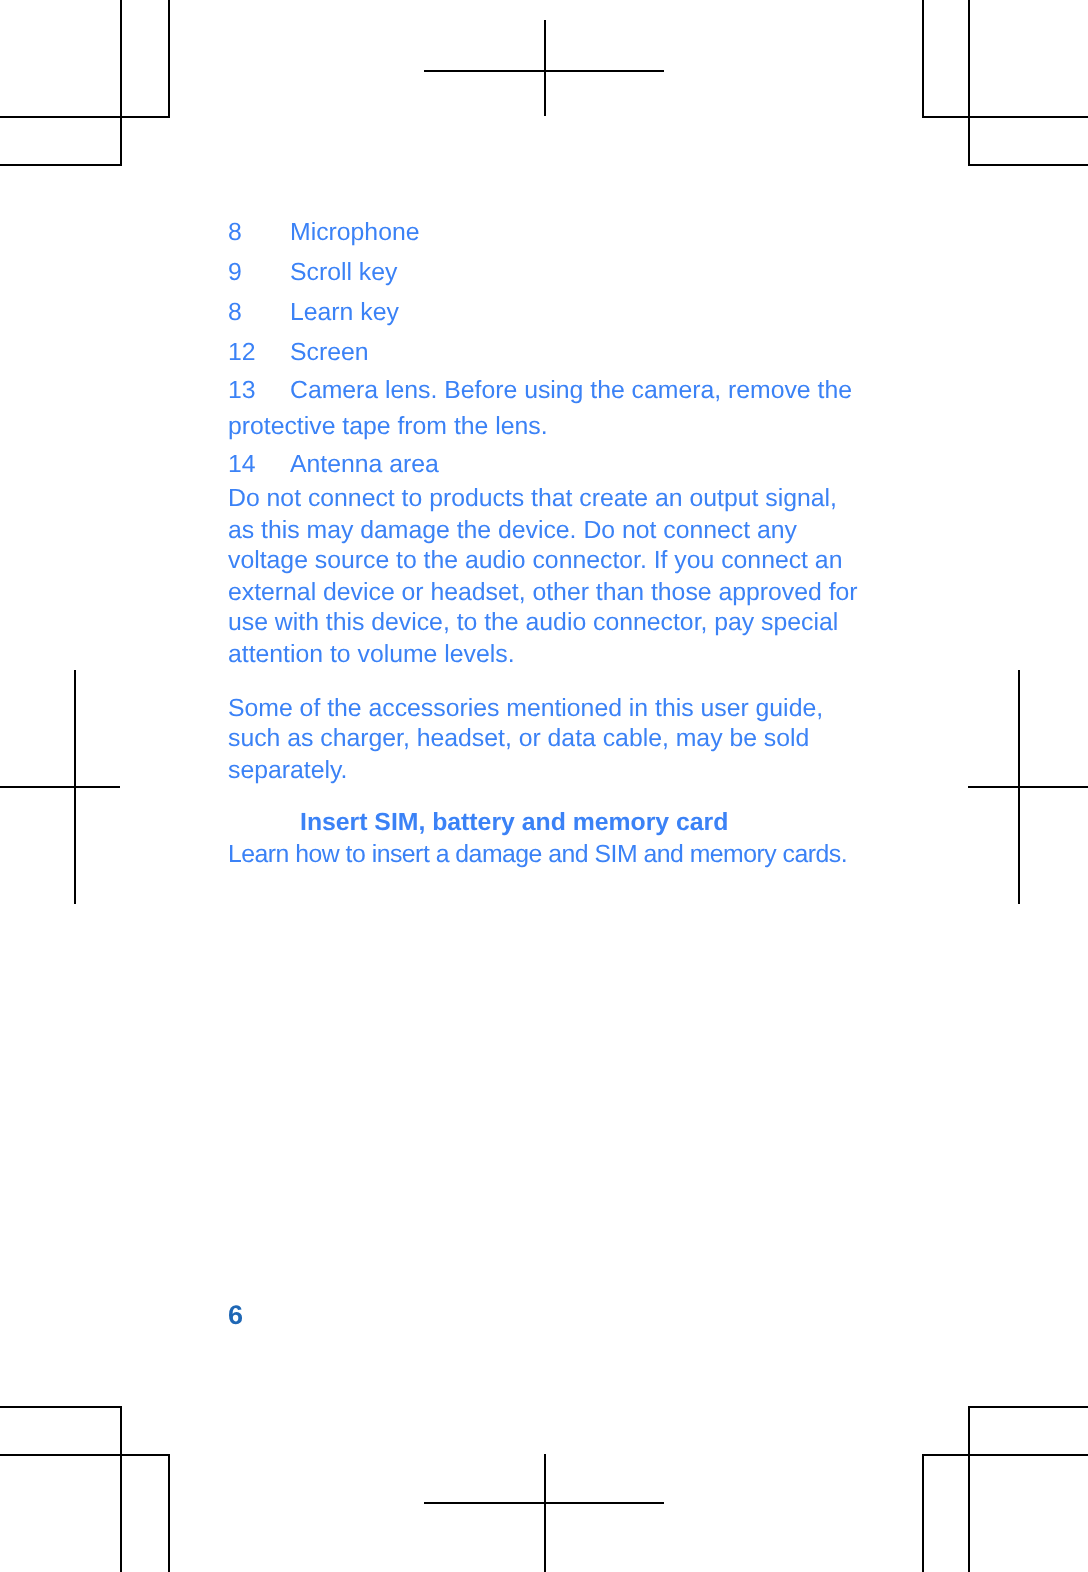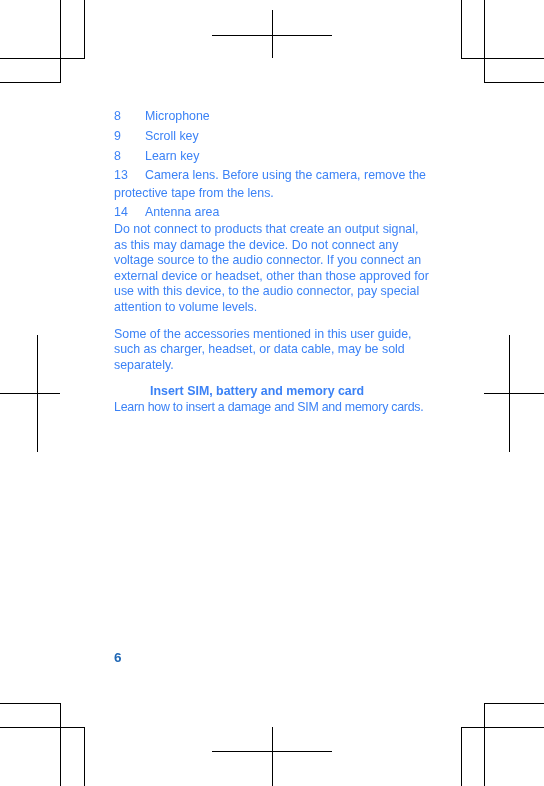--- a/index.html
+++ b/index.html
@@ -122,20 +122,23 @@
   <ul class="num-list">
     <li class="num-item">
       <span class="num">8</span><span class="lbl">Microphone</span>
     </li>
     <li class="num-item">
       <span class="num">9</span><span class="lbl">Scroll key</span>
     </li>
     <li class="num-item">
       <span class="num">8</span><span class="lbl">Learn key</span>
     </li>
+    <li class="num-item">
+      <span class="num">12</span><span class="lbl">Screen</span>
+    </li>
     <li class="num-item" style="line-height:18px;">
       <span class="num">13</span><span class="lbl">Camera lens. Before using the camera, remove the protective tape from the lens.</span>
     </li>
     <li class="num-item">
       <span class="num">14</span><span class="lbl">Antenna area</span>
     </li>
   </ul>
 
 
   <p class="body">Do not connect to products that create an output signal, as this may damage the device. Do not connect any voltage source to the audio connector. If you connect an external device or headset, other than those approved for use with this device, to the audio connector, pay special attention to volume levels.</p>

